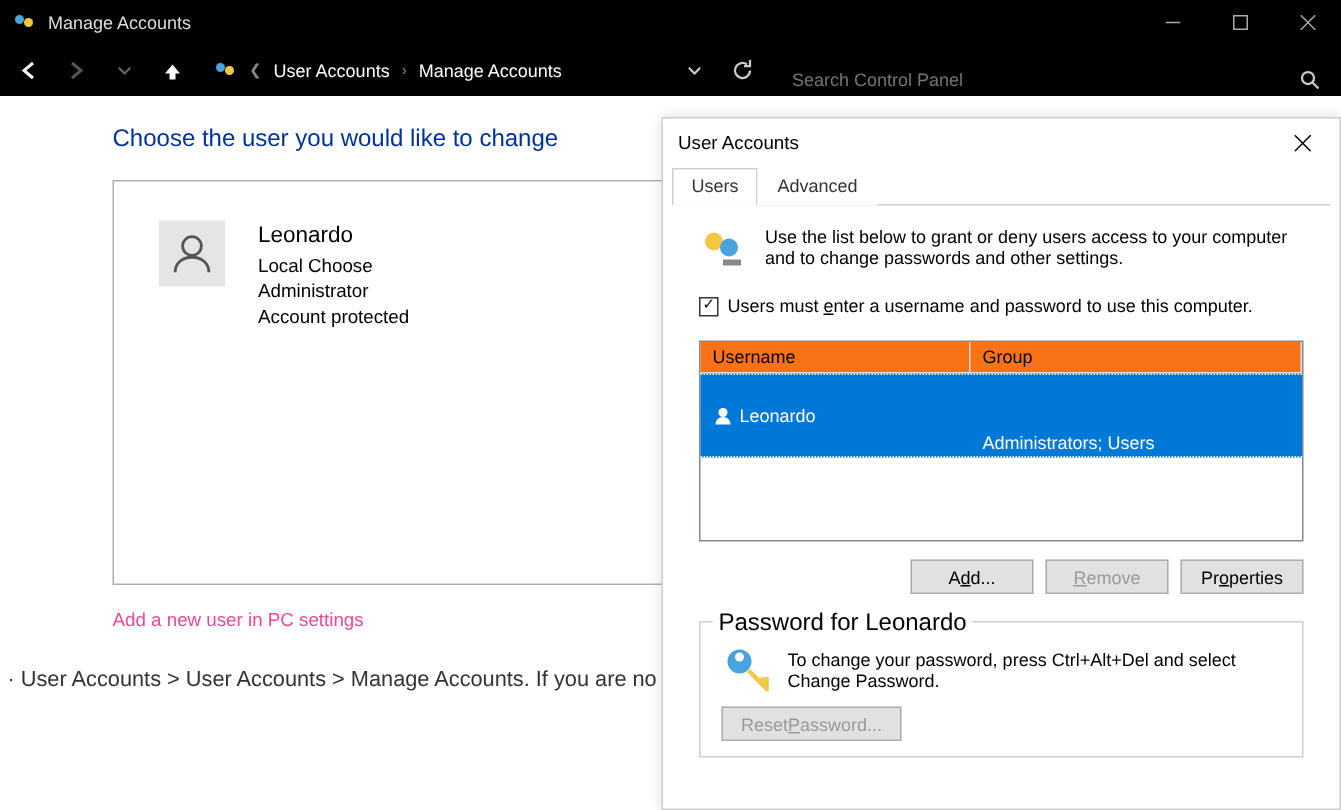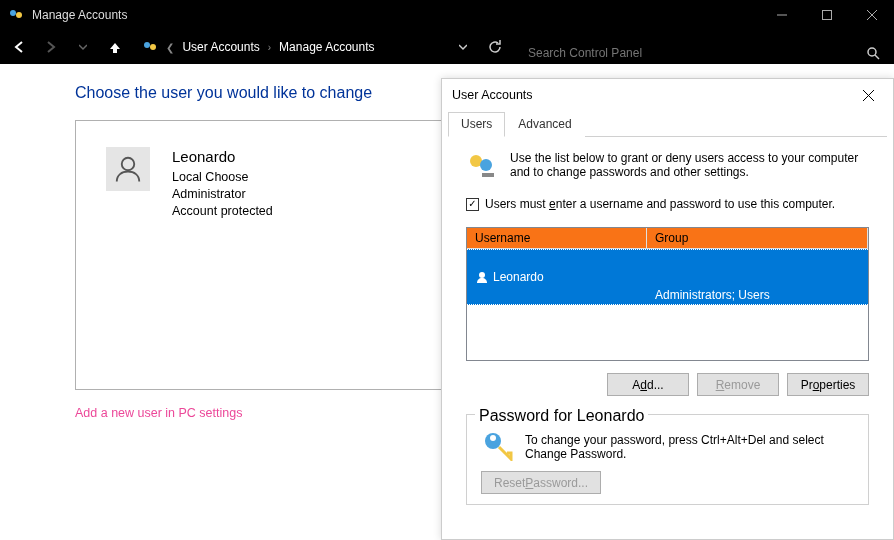--- a/index.html
+++ b/index.html
@@ -179,20 +179,21 @@
       <div class="name">Leonardo</div>
       <div>Local Choose</div>
       <div>Administrator</div>
       <div>Account protected</div>
     </div>
   </div>
   <a class="link">Add a new user in PC settings</a>
 </div>
 
 <div class="bg-text">
+  <div>· User Accounts &gt; User Accounts &gt; Manage Accounts. If you are no</div>
 </div>
 
 <div class="dialog">
   <div class="dialog-title">
     <span>User Accounts</span>
     <div class="dialog-close">
       <svg width="11" height="11">
           <line x1="0" y1="0" x2="11" y2="11" stroke="#000"></line>
           <line x1="11" y1="0" x2="0" y2="11" stroke="#000"></line>
         </svg>

